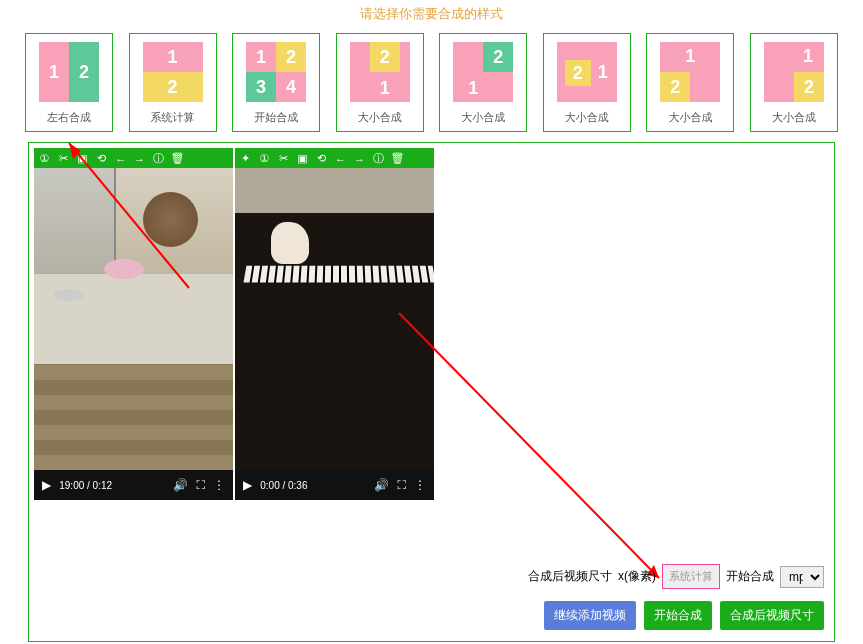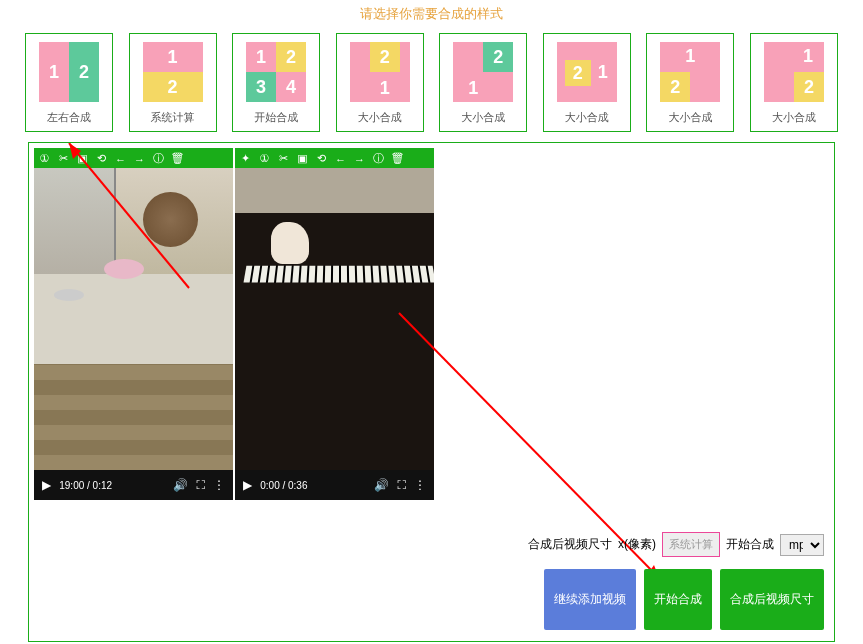--- a/index.html
+++ b/index.html
@@ -29,21 +29,21 @@
     .video-controls { position: absolute; bottom: 0; left: 0; right: 0; height: 30px; background: #111; display: flex; align-items: center; padding: 0 8px; color: #fff; font-size: 10px; gap: 8px; }
     .ctrl-icon { font-size: 12px; cursor: pointer; }
     .ctrl-time { flex: 1; }
     
     .bottom-controls { position: absolute; bottom: 11px; right: 10px; left: 10px; }
     .controls-row1 { display: flex; align-items: center; justify-content: flex-end; gap: 6px; margin-bottom: 12px; font-size: 12px; }
     .controls-row2 { display: flex; align-items: center; justify-content: flex-end; gap: 8px; }
     select { font-size: 12px; padding: 2px 4px; border: 1px solid #aaa; }
     .sel-wide { width: 160px; }
     .sel-narrow { width: 44px; }
-    .btn { padding: 22px 10px; color: #fff; font-size: 12px; border: none; cursor: pointer; border-radius: 2px; }
+    .btn { padding: 6px 10px; color: #fff; font-size: 12px; border: none; cursor: pointer; border-radius: 2px; }
     .btn-blue { background: #5b7dda; }
     .btn-green { background: #1aad19; }
     .sys-calc { background: #eee; color: #999; padding: 4px 6px; font-size: 11px; border: 1px solid #ec4899; }
     
     
     .kitchen { background: linear-gradient(180deg, #c8c8c0 0%, #b5b0a5 35%, #9a927f 100%); width: 100%; height: 100%; position: relative; overflow: hidden; }
     .kitchen .window { position: absolute; top: 0; right: 0; width: 60%; height: 35%; background: linear-gradient(180deg, #d8d0c0 0%, #c0b8a0 100%); border-left: 2px solid #888; }
     .kitchen .counter { position: absolute; top: 35%; left: 0; right: 0; height: 30%; background: #d8d4c8; }
     .kitchen .bowl { position: absolute; top: 30%; left: 35%; width: 40px; height: 20px; background: #e8b8c8; border-radius: 50%; }
     .kitchen .drum { position: absolute; top: 8%; left: 55%; width: 55px; height: 55px; background: radial-gradient(circle, #8a6d4f 0%, #6a4d2f 100%); border-radius: 50%; }

